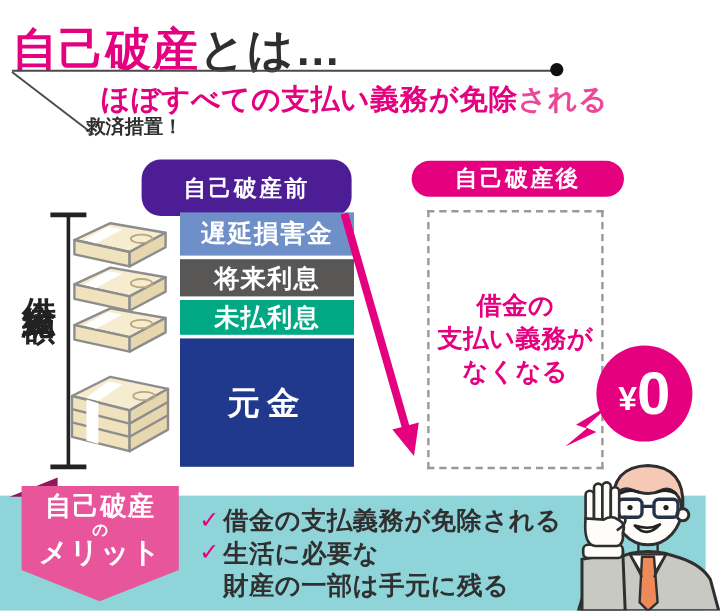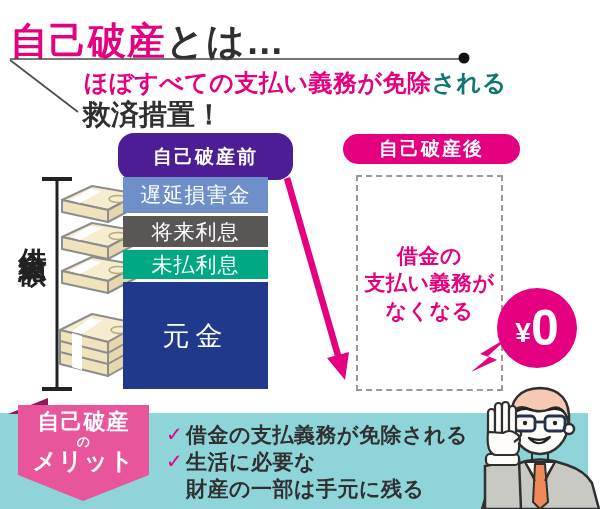--- a/index.html
+++ b/index.html
@@ -6,36 +6,36 @@
   body { background:#fff; font-family:"Liberation Sans","DejaVu Sans",sans-serif; }
   .stage { position:relative; width:600px; height:509px; background:#fff; overflow:hidden; }
 
   
   .title { position:absolute; left:10px; top:16px; font-size:38px; font-weight:900; letter-spacing:1px; white-space:nowrap; }
   .title .hl { color:#e4007f; }
   .title .rest { color:#2f2f2f; }
   .deco-lines { position:absolute; left:0; top:0; }
   .subtitle1 { position:absolute; left:84px; top:67px; font-size:24px; font-weight:900; white-space:nowrap; letter-spacing:0.5px; }
   .subtitle1 .hl { color:#e4007f; }
-  .subtitle1 .rest { color:#0f766e; }
-  .subtitle2 { position:absolute; left:83px; top:96px; font-size:28px; font-weight:900; color:#2f2f2f; white-space:nowrap; }
+  .subtitle1 .rest { color:#ec4899; }
+  .subtitle2 { position:absolute; left:72px; top:96px; font-size:16px; font-weight:900; color:#2f2f2f; white-space:nowrap; }
 
   
   .pill { position:absolute; display:flex; align-items:center; justify-content:center;
           color:#fff; font-weight:800; font-size:19px; border-radius:16px; letter-spacing:2px; }
   .pill-before { left:118px; top:133px; width:175px; height:47px; background:#4c1d95;font-family:Liberation Serif, serif; }
   .pill-after  { left:343px; top:134px; width:177px; height:30px; background:#e4007f; }
 
   
   .axis-label { position:absolute; left:13px; top:226px; writing-mode:vertical-rl; text-orientation:upright;
                 font-size:28px; font-weight:900; color:#222; letter-spacing:3px; }
   .bracket { position:absolute; left:40px; top:176px; }
   .money { position:absolute; left:56px; top:182px; }
-  .seg { position:absolute; left:123px; width:145px; display:flex; align-items:center; justify-content:center;
-         color:#fff; font-weight:400; font-size:21px; letter-spacing:1px; }
+  .seg { position:absolute; left:150px; width:145px; display:flex; align-items:center; justify-content:center;
+         color:#fff; font-weight:700; font-size:21px; letter-spacing:1px; }
   .seg-principal { font-size:27px; letter-spacing:6px; }
 
   
   .big-arrow { position:absolute; left:275px; top:170px; }
 
   
   .dash-box { position:absolute; left:356px; top:175px; width:147px; height:216px;
               border:2px dashed #999; background:#fff; display:flex; flex-direction:column;
               align-items:center; justify-content:center; }
   .dash-box .line { color:#e4007f; font-size:21px; font-weight:900; line-height:1.3; letter-spacing:0.5px; }

